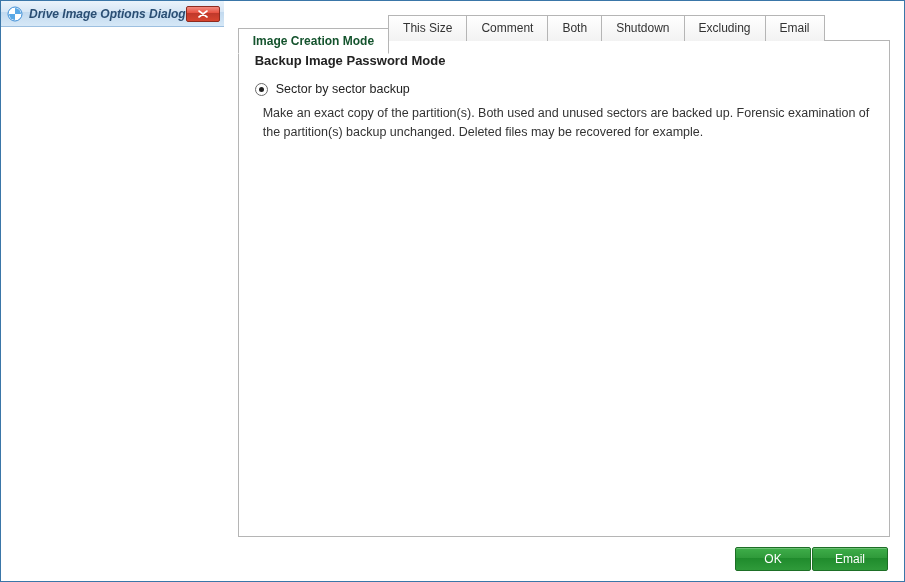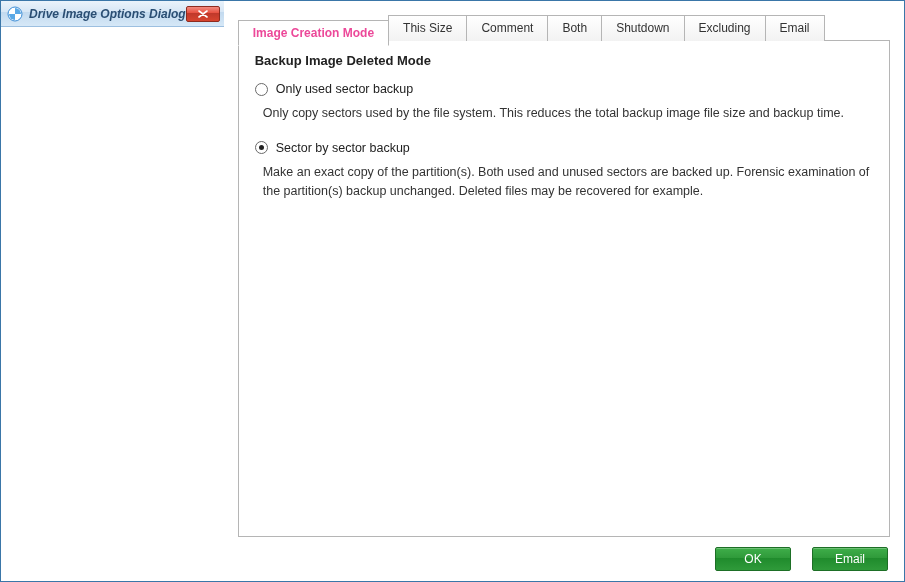--- a/index.html
+++ b/index.html
@@ -68,23 +68,23 @@
     font-size: 12px;
     color: #333;
     cursor: pointer;
     margin-right: -1px;
     position: relative;
   }
   .tab.active {
     background: #ffffff;
     border-bottom: 1px solid #fff;
     font-weight: bold;
-    color: #ec4899;
+    color: #14532d;
     z-index: 3;
-    top: 5px;
+    top: 13px;
     padding-bottom: 5px;
   }
 
   .tabpanel {
     border: 1px solid #b5b5b5;
     background: #fff;
     flex: 1;
     margin-top: -1px;
     padding: 12px 16px 12px 16px;
     position: relative;
@@ -130,21 +130,21 @@
   .option-desc {
     margin-left: 8px;
     color: #333;
     font-size: 12.5px;
     line-height: 1.5;
   }
 
   .button-row {
     display: flex;
     justify-content: flex-end;
-    gap: 21px;
+    gap: 1px;
     padding: 10px 2px 0 0;
   }
   .btn {
     min-width: 76px;
     height: 24px;
     background: linear-gradient(to bottom, #3fae4a 0%, #2f9a3a 45%, #1f8b2c 46%, #2f9a3a 100%);
     border: 1px solid #1d6f26;
     color: #fff;
     font-size: 12px;
     display: flex; align-items: center; justify-content: center;
@@ -180,29 +180,22 @@
       <div class="tab active">Image Creation Mode</div>
       <div class="tab">This Size</div>
       <div class="tab">Comment</div>
       <div class="tab">Both</div>
       <div class="tab">Shutdown</div>
       <div class="tab">Excluding</div>
       <div class="tab">Email</div>
     </div>
 
     <div class="tabpanel">
-      <div class="section-title">Backup Image Deleted Mode</div>
-
-      <div class="option-block">
-        <div class="radio-row">
-          <span class="radio"></span>
-          <span class="radio-label">Only used sector backup</span>
-        </div>
-        <div class="option-desc">Only copy sectors used by the file system. This reduces the total backup image file size and backup time.</div>
-      </div>
+      <div class="section-title">Backup Image Password Mode</div>
+
 
       <div class="option-block">
         <div class="radio-row">
           <span class="radio checked">
               <span class="dot"></span>
             </span>
           <span class="radio-label">Sector by sector backup</span>
         </div>
         <div class="option-desc">Make an exact copy of the partition(s). Both used and unused sectors are backed up. Forensic examination of the partition(s) backup unchanged. Deleted files may be recovered for example.</div>
       </div>

